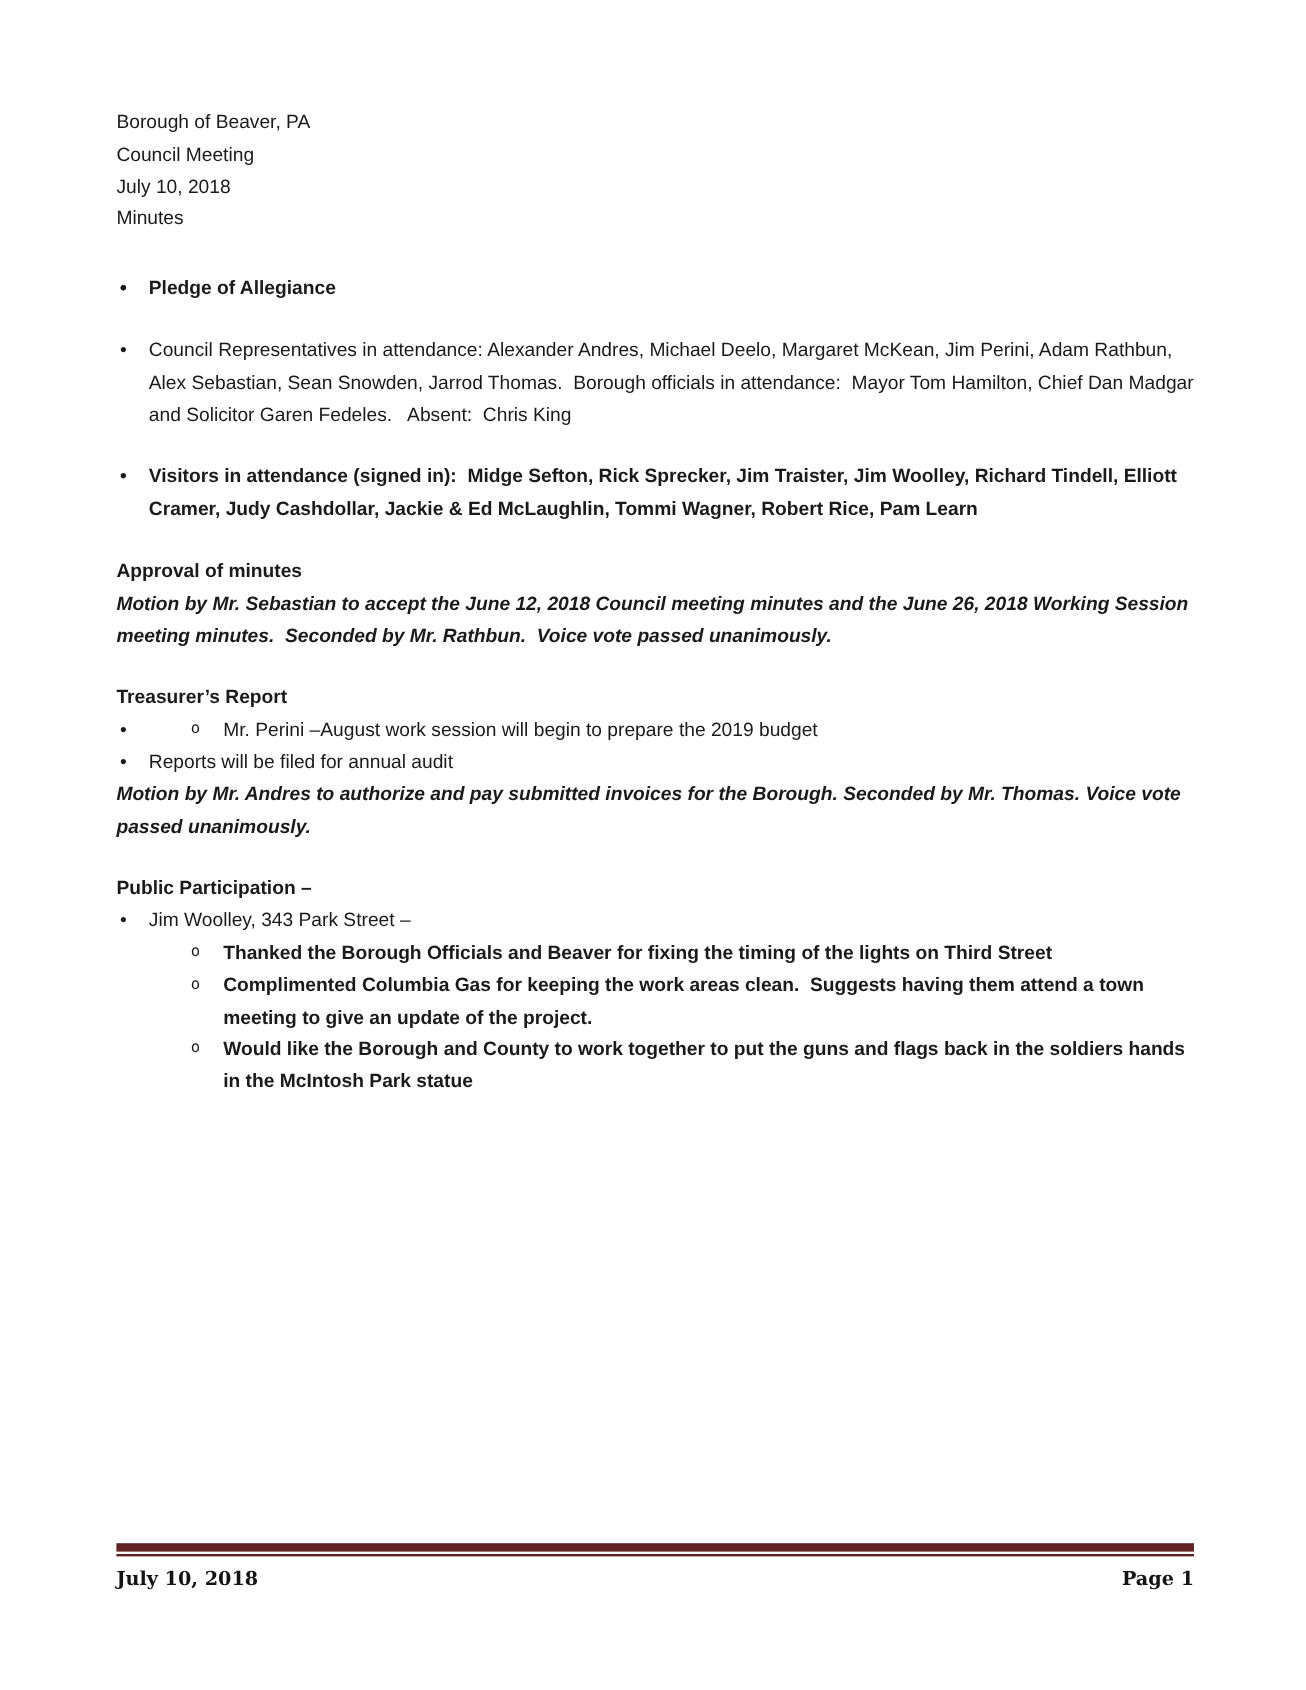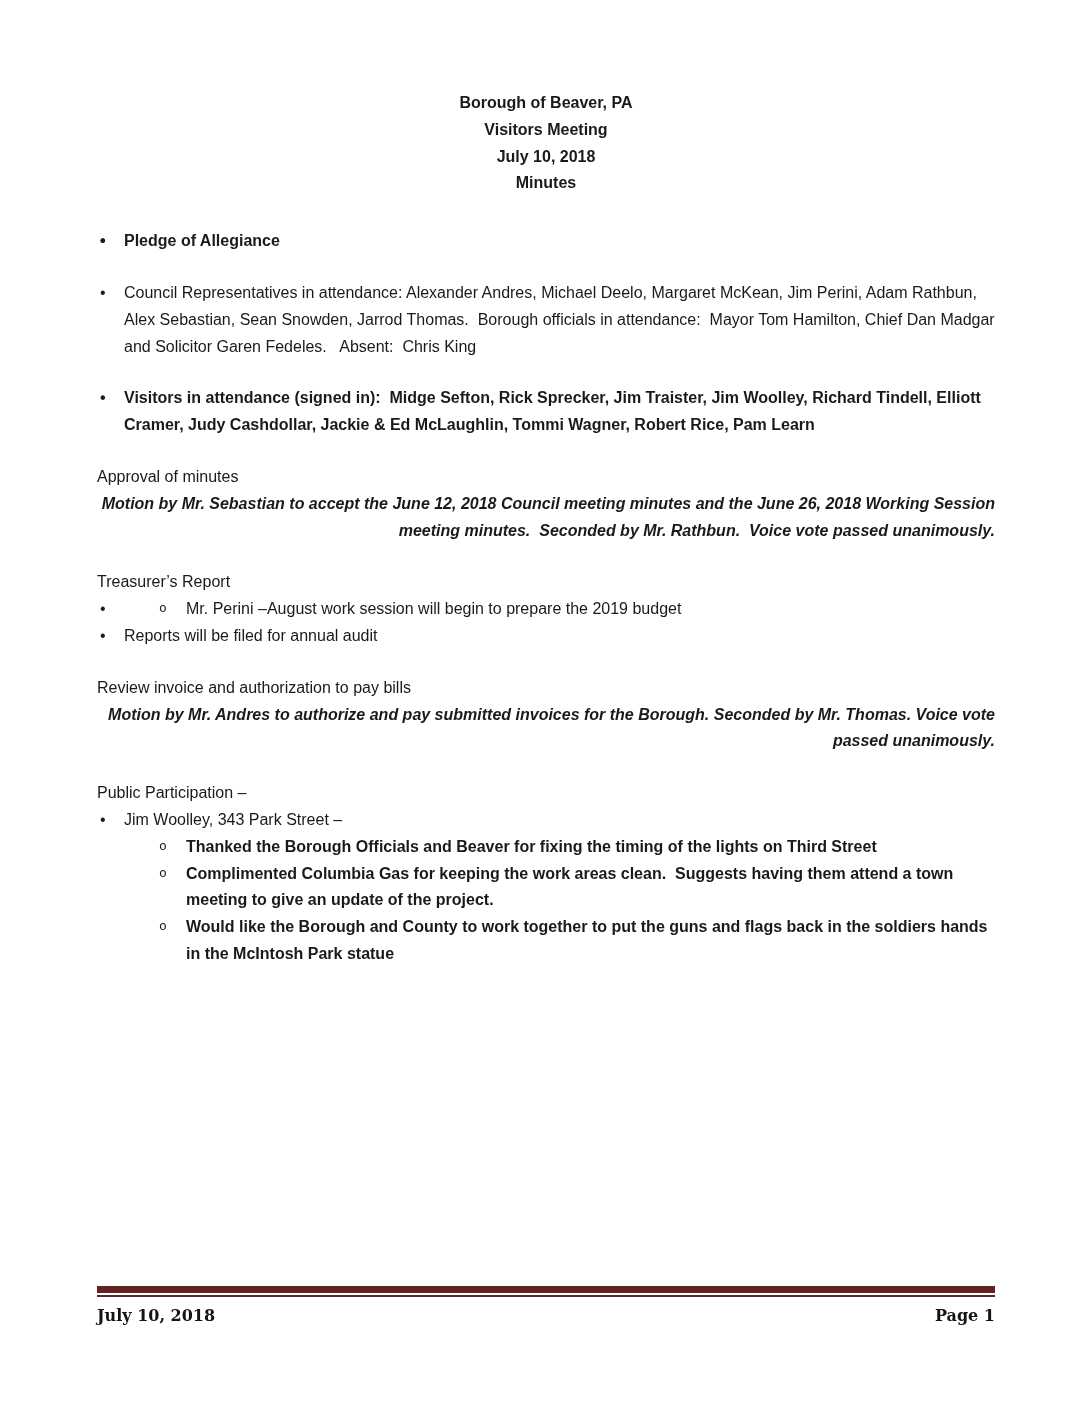--- a/index.html
+++ b/index.html
@@ -9,26 +9,26 @@
     height: 1408px;
     margin: 0 auto;
     background: #ffffff;
     font-family: "Liberation Sans", sans-serif;
     font-size: 16px;
     line-height: 26.8px;
     color: #1a1a1a;
     overflow: hidden;
   }
   .content { position: absolute; left: 97px; top: 90px; width: 898px; }
-  .title-block { text-align: center; font-weight: 700; }
+  .title-block { text-align: left; font-weight: 400; }
   .gap    { margin-top: 25px; }
   .gap-lg { margin-top: 31px; }
   .bold    { font-weight: 700; }
-  .heading { font-weight: 400; }
-  .motion  { font-weight: 700; font-style: italic; text-align: right; }
+  .heading { font-weight: 700; }
+  .motion  { font-weight: 700; font-style: italic; }
   .t { white-space: pre-wrap; }
   .li1 { position: relative; padding-left: 27px; }
   .li1 > .bm { position: absolute; left: 3px; top: 0; }
   .li2 { position: relative; padding-left: 89px; }
   .li2 > .bm {
     position: absolute; left: 62px; top: -1px;
     font-family: "DejaVu Sans Mono", monospace;
     font-size: 13px; font-weight: 400; font-style: normal;
   }
   .footer { position: absolute; left: 97px; top: 1286px; width: 898px; }
@@ -43,21 +43,21 @@
   }
 </style>
 </head>
 <body>
 
 <div class="page">
   <div class="content">
 
     <div class="title-block">
       <div>Borough of Beaver, PA</div>
-      <div>Visitors Meeting</div>
+      <div>Council Meeting</div>
       <div>July 10, 2018</div>
       <div>Minutes</div>
     </div>
 
     <div class="li1 bold gap-lg">
       <span class="bm">•</span>
     </div>
 
     <div class="li1 bold gap">
       <span class="bm">•</span>
@@ -84,21 +84,20 @@
     </div>
     <div class="li2">
       <span class="bm">o</span>
       <span class="t">Mr. Perini –August work session will begin to prepare the 2019 budget</span>
     </div>
     <div class="li1">
       <span class="bm">•</span>
       <span class="t">Reports will be filed for annual audit</span>
     </div>
 
-    <div class="heading gap">Review invoice and authorization to pay bills</div>
     <div class="motion t">Motion by Mr. Andres to authorize and pay submitted invoices for the Borough. Seconded by Mr. Thomas. Voice vote passed unanimously.</div>
 
     <div class="heading gap">Public Participation –</div>
     <div class="li1">
       <span class="bm">•</span>
       <span class="t">Jim Woolley, 343 Park Street –</span>
     </div>
     <div class="li2 bold">
       <span class="bm">o</span>
       <span class="t">Thanked the Borough Officials and Beaver for fixing the timing of the lights on Third Street</span>

